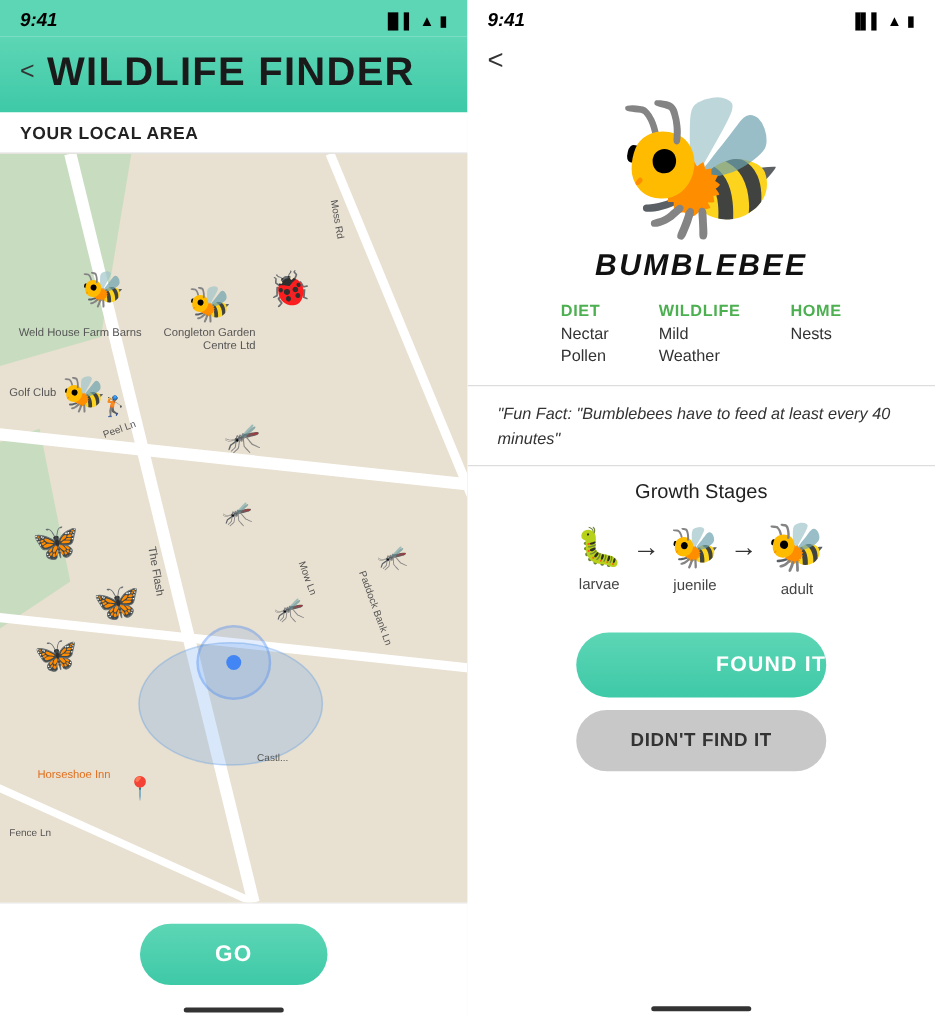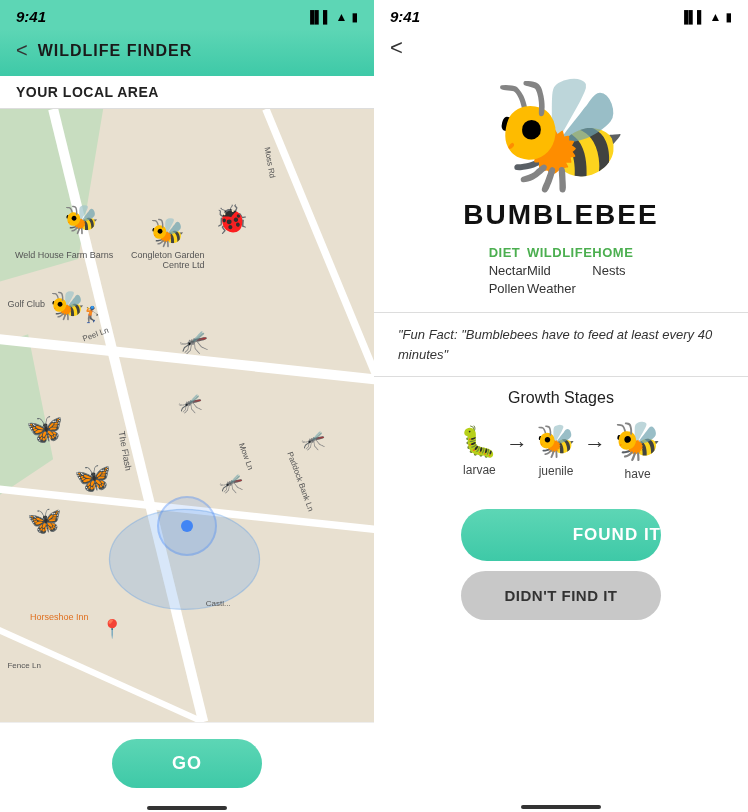--- a/index.html
+++ b/index.html
@@ -47,21 +47,21 @@
       display: flex;
       align-items: center;
       gap: 10px;
     }
     .back-arrow {
       font-size: 20px;
       color: #333;
       font-weight: 300;
     }
     .header-title {
-      font-size: 16px;
+      font-size: 32px;
       font-weight: 800;
       color: #1a1a1a;
       letter-spacing: 1px;
     }
     .local-area-bar {
       background: #fff;
       border-bottom: 1px solid #ddd;
       padding: 8px 16px;
       font-size: 14px;
       font-weight: 700;
@@ -168,29 +168,31 @@
     .creature-image {
       display: flex;
       justify-content: center;
       align-items: center;
       padding: 10px 0 0 0;
       font-size: 110px;
       line-height: 1;
     }
     .creature-name {
       text-align: center;
-      font-size: 28px;
+      font-size: 24px;
       font-weight: 800;
       color: #111;
       letter-spacing: 2px;
       padding: 10px 0 14px 0;
+      font-style: italic;
     }
     .info-row {
       display: flex;
       justify-content: center;
+      gap: 40px;
       padding: 0 20px 14px 20px;
       border-bottom: 1px solid #ddd;
     }
     .info-col {
       display: flex;
       flex-direction: column;
       align-items: flex-start;
     }
     .info-label {
       font-size: 13px;
@@ -405,21 +407,21 @@
         <span class="stage-label">larvae</span>
       </div>
       <span class="arrow-symbol">→</span>
       <div class="growth-stage">
         <span class="stage-emoji" style="font-size:32px;">🐝</span>
         <span class="stage-label">juenile</span>
       </div>
       <span class="arrow-symbol">→</span>
       <div class="growth-stage">
         <span class="stage-emoji" style="font-size:38px;">🐝</span>
-        <span class="stage-label">have</span>
+        <span class="stage-label">adult</span>
       </div>
     </div>
   </div>
   <div class="buttons-section">
     <button class="found-it-btn">FOUND IT</button>
     <button class="didnt-find-btn">DIDN'T FIND IT</button>
   </div>
   <div class="home-indicator-right">
     <div class="home-bar"></div>
   </div>

